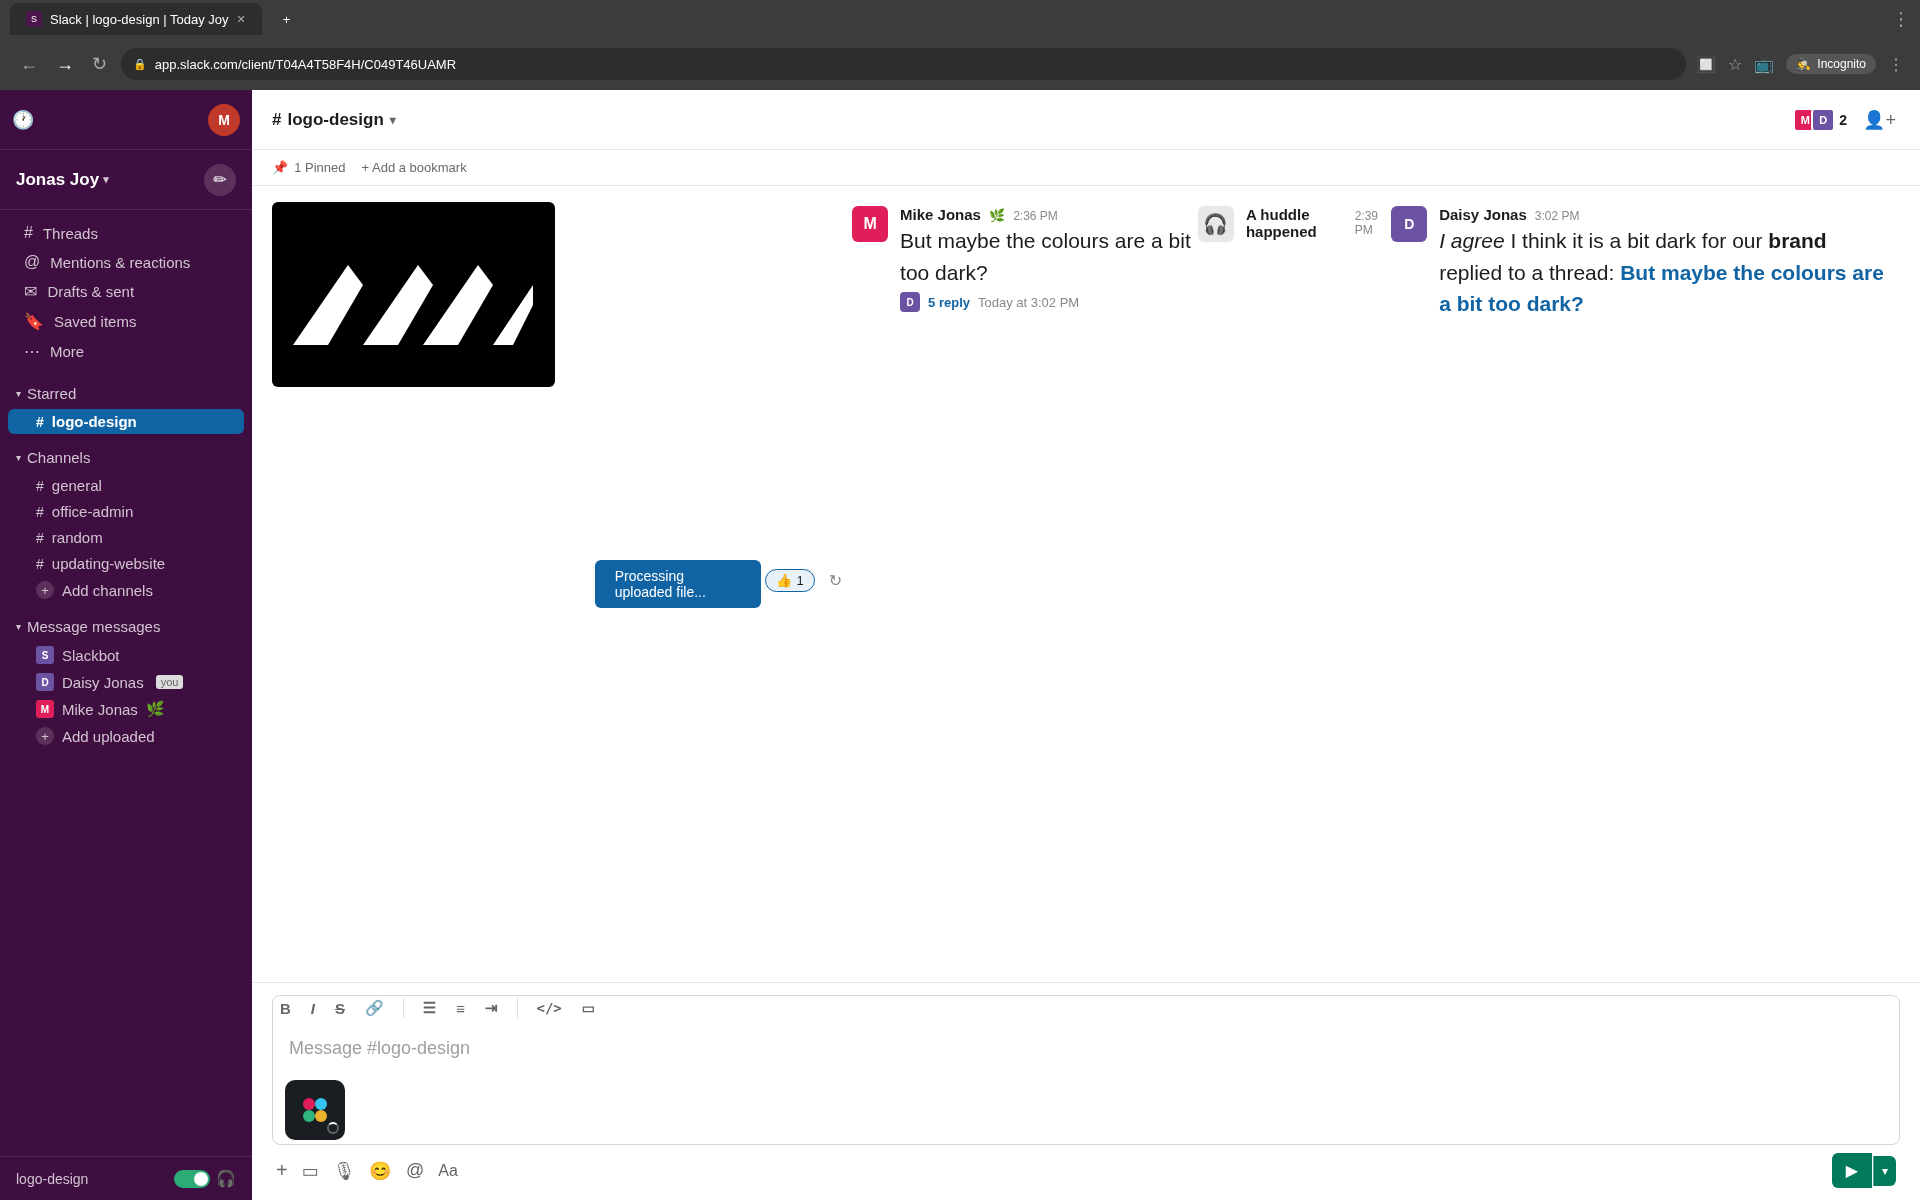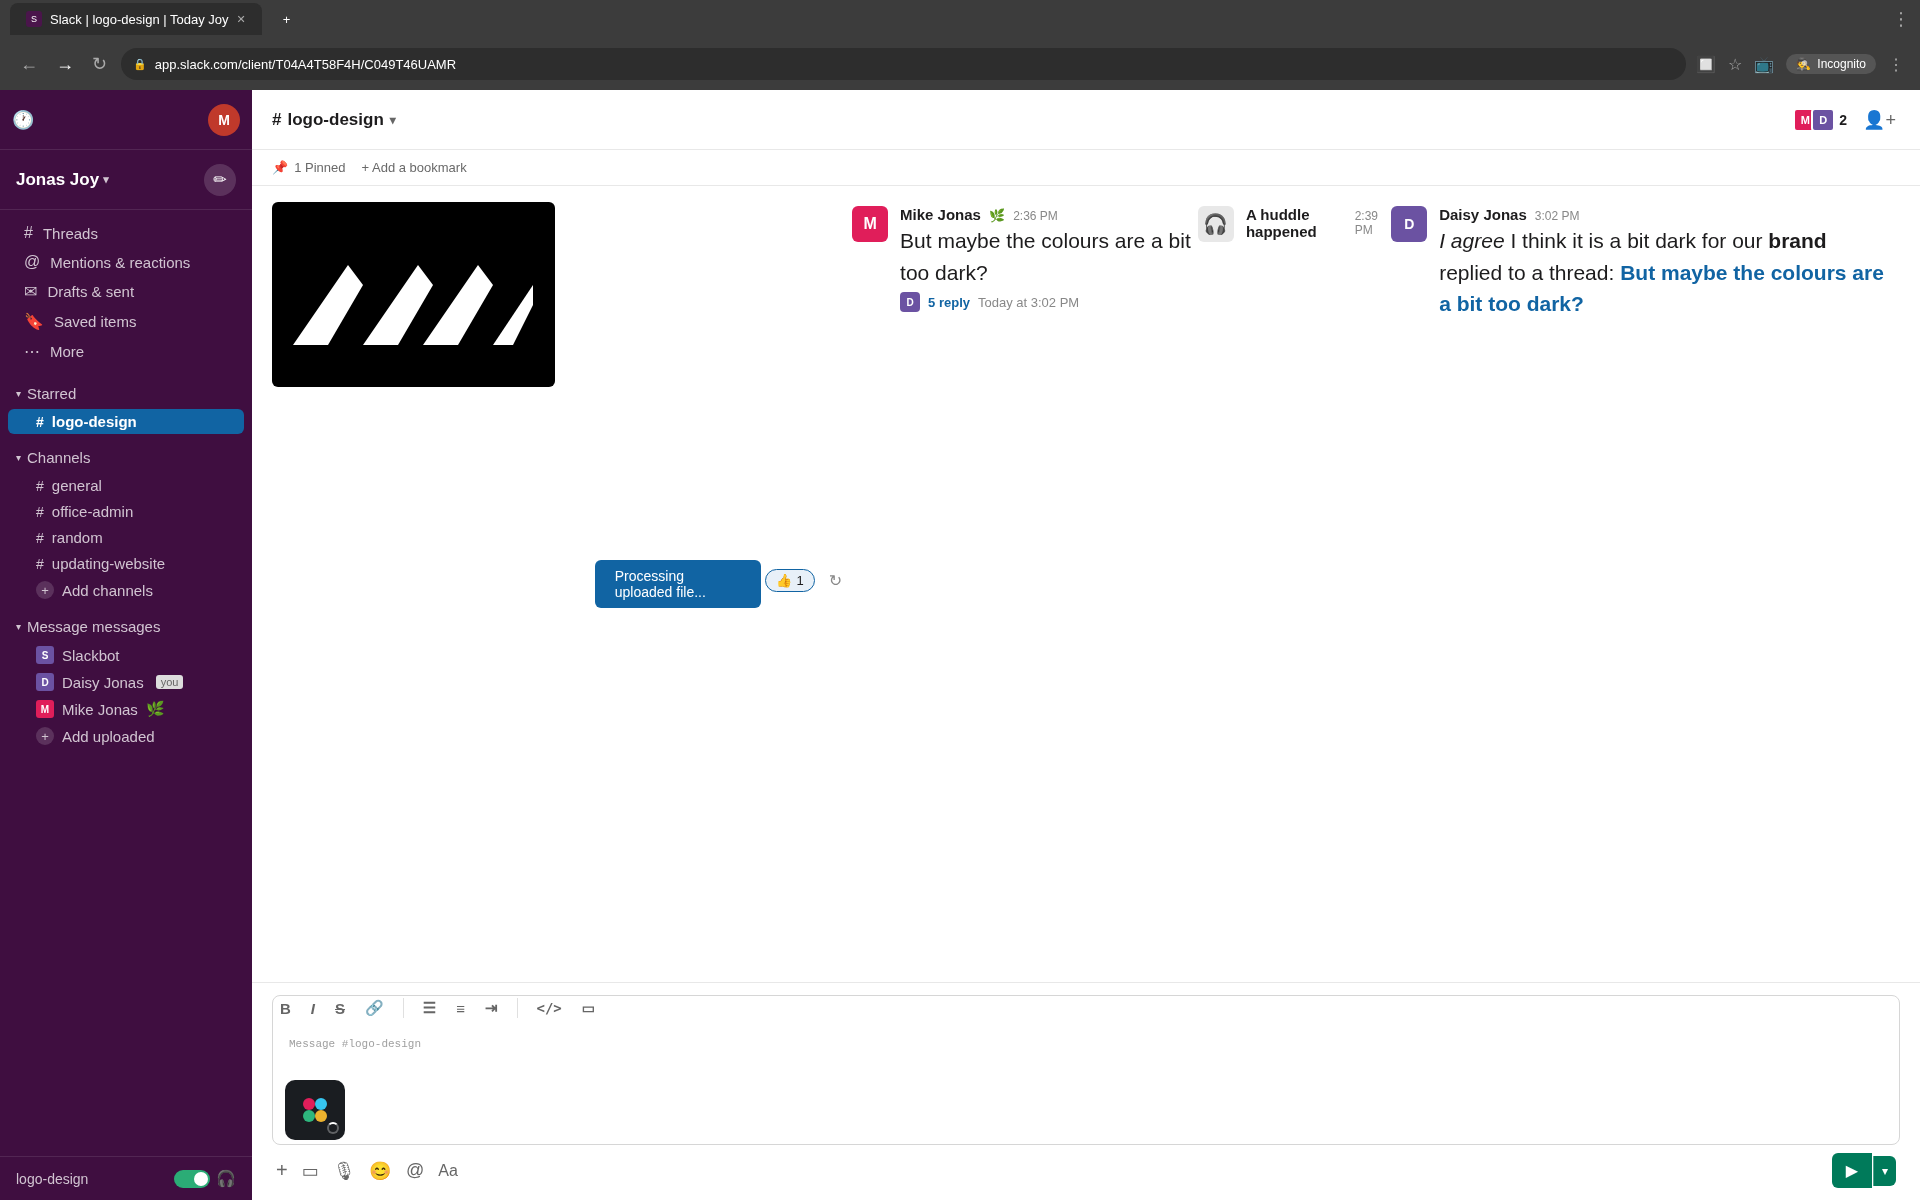--- a/index.html
+++ b/index.html
@@ -108,21 +108,21 @@
     .reply-avatar { width: 20px; height: 20px; border-radius: 4px; background: #6b52a2; display: flex; align-items: center; justify-content: center; font-size: 10px; color: white; font-weight: 700; }
     .reply-text { color: #1164A3; font-size: 13px; font-weight: 600; }
     .reply-time { color: #888; font-size: 13px; }
 
     
     .input-area { border-top: 1px solid #e8e8e8; padding: 12px 20px; flex-shrink: 0; }
     .input-toolbar { display: flex; align-items: center; gap: 14px; margin-bottom: 8px; padding: 0 4px; }
     .toolbar-btn { color: #666; cursor: pointer; font-size: 16px; font-weight: 700; padding: 3px; border-radius: 4px; }
     .toolbar-separator { width: 1px; height: 20px; background: #e0e0e0; margin: 0 2px; }
     .message-input-box { border: 1px solid #d6d6d6; border-radius: 8px; overflow: hidden; }
-    .message-input { width: 100%; padding: 10px 16px; font-size: 11px; color: #a21caf; border: none; outline: none; min-height: 40px; resize: none; font-family: Liberation Mono, monospace; }
+    .message-input { width: 100%; padding: 10px 16px; font-size: 18px; color: #a21caf; border: none; outline: none; min-height: 40px; resize: none; font-family: Liberation Sans, sans-serif; }
     .message-input::placeholder { color: #a0a0a0; }
 
     .input-bottom-bar { display: flex; align-items: center; justify-content: space-between; margin-top: 8px; padding: 0 4px; }
     .input-bottom-actions { display: flex; align-items: center; gap: 14px; color: #666; font-size: 18px; }
     .send-btn-group { display: flex; align-items: center; gap: 1px; }
     .send-btn { background: #007a5a; color: #fff; border: none; border-radius: 6px 0 0 6px; padding: 8px 14px; font-size: 16px; cursor: pointer; display: flex; align-items: center; }
     .send-arrow-btn { background: #007a5a; color: #fff; border: none; border-radius: 0 6px 6px 0; padding: 8px 8px; font-size: 12px; cursor: pointer; border-left: 1px solid rgba(255,255,255,0.3); }
 
     
     .slack-preview { width: 60px; height: 60px; border-radius: 10px; background: #1a1d21; position: relative; display: flex; align-items: center; justify-content: center; }

